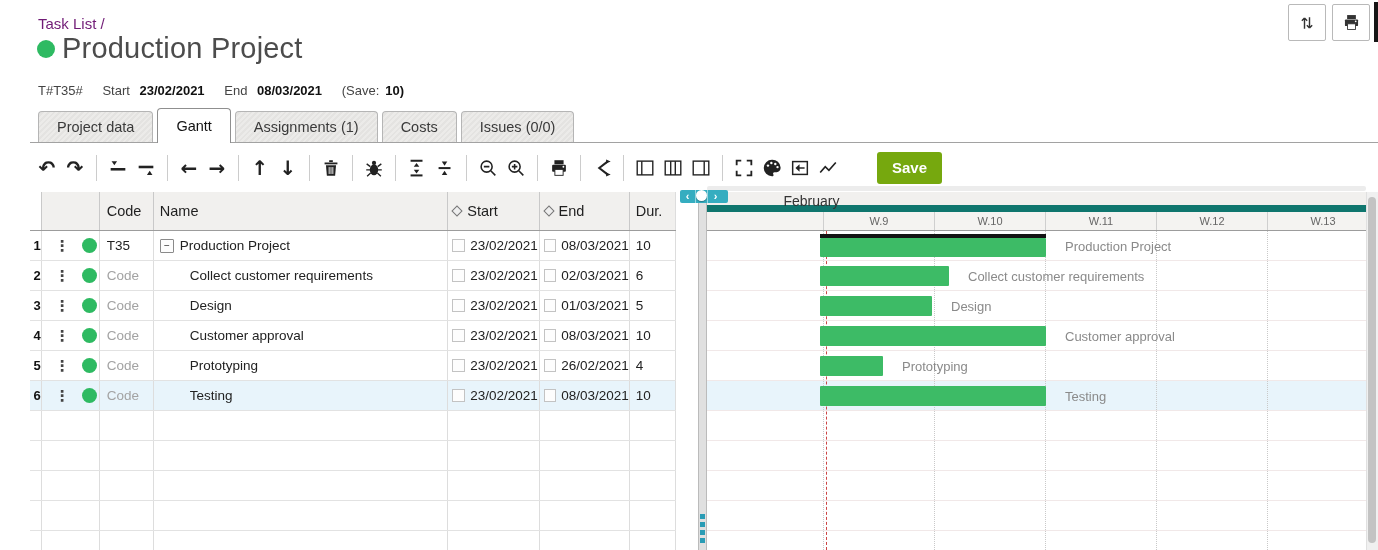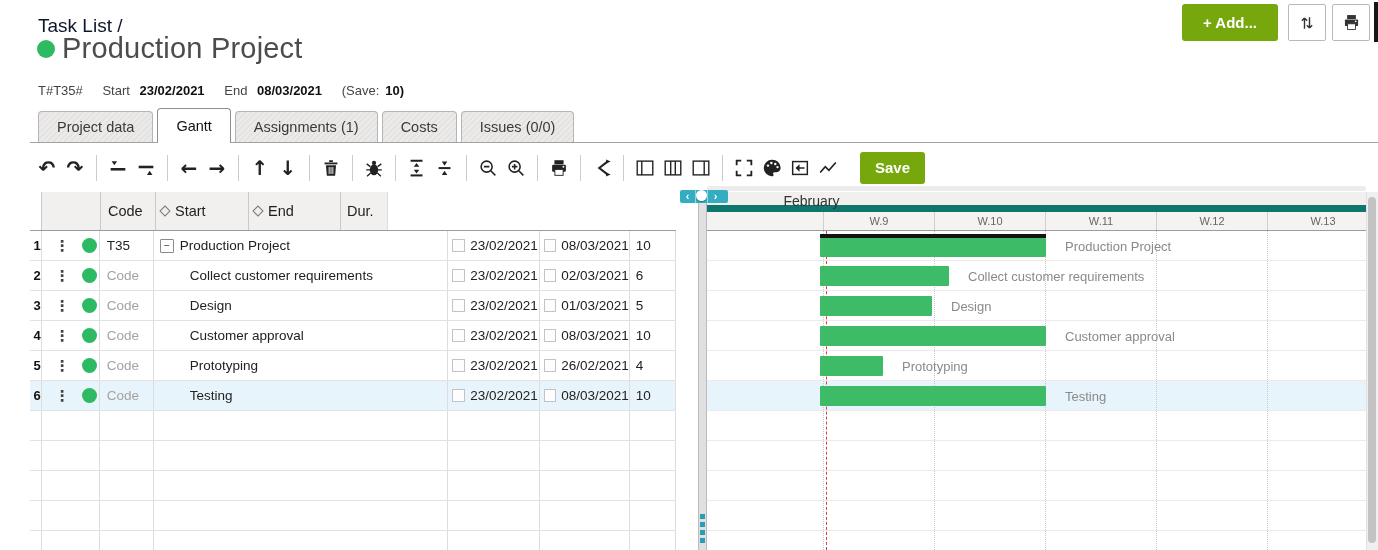--- a/index.html
+++ b/index.html
@@ -1,19 +1,19 @@
 <!DOCTYPE html>
 <html><head>
 <meta charset="utf-8">
 <style>
   html,body{margin:0;padding:0;background:#fff;}
   #app{position:relative;width:1378px;height:550px;overflow:hidden;
        font-family:"Liberation Sans","DejaVu Sans",sans-serif;color:#333;background:#fff;}
   
-  .breadcrumb{position:absolute;left:38px;top:15px;font-size:19px;color:#0f172a;cursor:pointer;}
+  .breadcrumb{position:absolute;left:38px;top:15px;font-size:15px;color:#701a75;cursor:pointer;}
   .title-dot{position:absolute;left:37px;top:40px;width:18px;height:18px;border-radius:50%;background:#2eba62;}
   .page-title{position:absolute;left:62px;top:32px;font-size:29px;font-weight:300;color:#4c4c4c;letter-spacing:.2px;}
   .meta{position:absolute;left:38px;top:83px;font-size:13px;color:#444;}
   .meta span{margin-right:6px;}
   .meta .gap{margin-right:16px;}
   .meta b{color:#111;font-weight:700;}
   
   .btn-add{position:absolute;left:1182px;top:4px;width:96px;height:37px;background:#76a80e;color:#fff;
            font-size:15px;font-weight:700;border:none;border-radius:3px;text-align:center;line-height:37px;cursor:pointer;}
   .btn-sq{position:absolute;top:4px;width:38px;height:37px;background:#fff;border:1px solid #b9b9b9;border-radius:2px;
@@ -26,21 +26,21 @@
   .tab{height:31px;line-height:31px;padding:0 18px;font-size:14.5px;color:#3a3a3a;cursor:pointer;
        background:#e4e3e1;border:1px solid #b5b5b5;border-bottom:none;border-radius:4px 4px 0 0;box-sizing:border-box;
        background-image:repeating-linear-gradient(135deg,rgba(255,255,255,.28) 0 2px,rgba(0,0,0,0) 2px 4px);}
   .tab.active{background:#fff;background-image:none;border-color:#8f8f8f;height:35px;margin-top:-3px;
               line-height:35px;color:#111;position:relative;z-index:3;}
   
   .toolbar{position:absolute;left:34px;top:149px;height:37px;display:flex;align-items:center;gap:2px;}
   .tbtn{min-width:26px;height:28px;display:flex;align-items:center;justify-content:center;cursor:pointer;border-radius:2px;}
   .uglyph{font-size:20px;font-weight:700;color:#222;line-height:1;font-family:"DejaVu Sans",sans-serif;}
   .sep{width:1px;height:26px;background:#ccc;margin:0 6px;}
-  .btn-save{margin-left:17px;height:32px;padding:0 15px;background:#76a80e;color:#fff;font-size:15px;font-weight:700;
+  .btn-save{margin-left:34px;height:32px;padding:0 15px;background:#76a80e;color:#fff;font-size:15px;font-weight:700;
             border:none;border-radius:3px;line-height:32px;cursor:pointer;}
   
   .grid{position:absolute;left:30px;top:192px;width:646px;}
   .ghead,.trow{display:flex;box-sizing:border-box;}
   .ghead{height:39px;border-bottom:1px solid #9c9c9c;}
   .cell{box-sizing:border-box;border-left:1px solid #ddd;overflow:hidden;white-space:nowrap;}
   .ghead .cell{border-left:1px solid #c9c9c9;background:#f1f0ee;font-size:14.5px;color:#1f1f1f;
                display:flex;align-items:center;}
   .ghead .c-num{background:none;border-left:none;}
   .c-num{width:11px;border-left:none;text-align:right;}
@@ -102,21 +102,20 @@
   <div class="page-title">Production Project</div>
   <div class="meta">
     <span class="gap">T#T35#</span>
     <span>Start</span>
     <b class="gap">23/02/2021</b>
     <span>End</span>
     <b class="gap">08/03/2021</b>
     <span>(Save:</span><b>10)</b>
   </div>
 
-  <div class="btn-add">+ Add...</div>
   <div class="btn-sq btn-sort">
     <span>
         <svg width="20" height="20" viewBox="0 0 24 24">
           <path d="M9 19V6M9 6L5.8 9.2M9 6l3.2 3.2M15 5v13M15 18l-3.2-3.2M15 18l3.2-3.2" stroke="#333" stroke-width="1.7" fill="none"></path>
         </svg>
       </span>
   </div>
   <div class="btn-sq btn-print-top">
     <span>
         <svg width="21" height="21" viewBox="0 0 24 24">
@@ -315,20 +314,21 @@
         </span>
       </div>
     <div class="btn-save">Save</div>
   </div>
 
   <div class="grid">
     <div class="ghead">
       <div class="cell c-num"></div>
       <div class="cell c-status"></div>
       <div class="cell c-code">Code</div>
+      <div class="cell c-name">Name</div>
       <div class="cell c-start">
           <span class="dmnd"></span>
           <span>Start</span>
         </div>
       <div class="cell c-end">
           <span class="dmnd"></span>
           <span>End</span>
         </div>
       <div class="cell c-dur">Dur.</div>
     </div>

